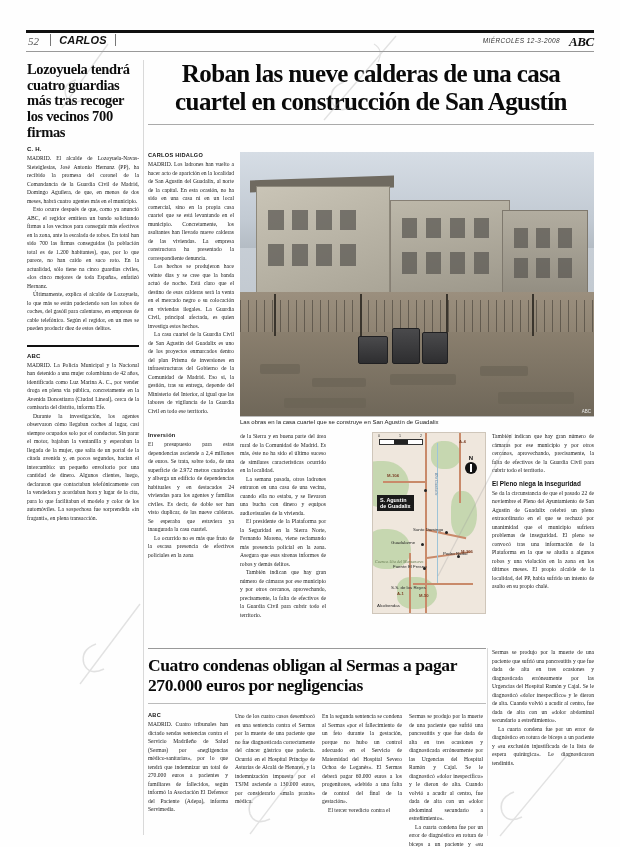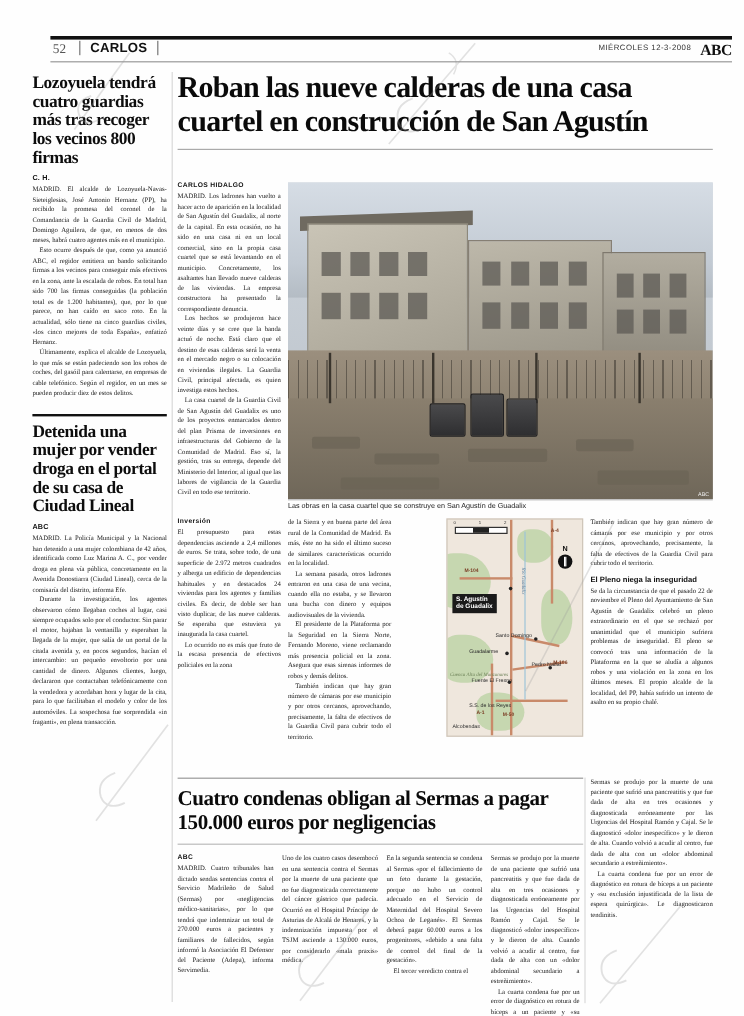--- a/index.html
+++ b/index.html
@@ -19,23 +19,24 @@
   .page {
     position: absolute;
     left: 0; top: 0;
     width: 620px; height: 847px;
     background: #fefefe;
   }
 
   
   .masthead {
     position: absolute;
-    left: 42px; top: 30px;
+    left: 26px; top: 30px;
     width: 568px;
     height: 24px;
+    font-style: italic;
   }
   .masthead .rule-top {
     position: absolute;
     left: 0; top: 0;
     width: 568px; height: 3px;
     background: #111;
   }
   .masthead .rule-bottom {
     position: absolute;
     left: 0; top: 21px;
@@ -130,20 +131,21 @@
     width: 446px;
   }
   .main-h1 {
     font-family: "Liberation Serif", serif;
     font-weight: bold;
     font-size: 25px;
     line-height: 1.12;
     letter-spacing: -0.6px;
     margin: 0;
     color: #0a0a0a;
+    text-align: center;
   }
   .main-sub {
     font-family: "Liberation Sans", sans-serif;
     font-size: 9px;
     line-height: 1.25;
     margin: 10px 0 0 0;
     color: #222;
   }
   .hr-thin {
     width: 446px; height: 1px;
@@ -372,29 +374,28 @@
     <div class="rule-top"></div>
     <div class="folio">52</div>
     <div class="sect-box">CARLOS</div>
     <div class="date">MIÉRCOLES 12‑3‑2008</div>
     <div class="brand">ABC</div>
     <div class="rule-bottom"></div>
   </div>
 
   <div class="rail">
 
-    <h2 class="rail-h1">Lozoyuela tendrá cuatro guardias más tras recoger los vecinos 800 firmas</h2>
+    <h2 class="rail-h1">Lozoyuela tendrá cuatro guardias más tras recoger los vecinos 700 firmas</h2>
     <div class="byline">C. H.</div>
     <p class="body-txt">MADRID. El alcalde de Lozoyuela-Navas-Sieteiglesias, José Antonio Hernanz (PP), ha recibido la promesa del coronel de la Comandancia de la Guardia Civil de Madrid, Domingo Aguilera, de que, en menos de dos meses, habrá cuatro agentes más en el municipio.</p>
     <p class="body-txt">Esto ocurre después de que, como ya anunció ABC, el regidor emitiera un bando solicitando firmas a los vecinos para conseguir más efectivos en la zona, ante la escalada de robos. En total han sido 700 las firmas conseguidas (la población total es de 1.200 habitantes), que, por lo que parece, no han caído en saco roto. En la actualidad, sólo tiene na cinco guardias civiles, «los cinco mejores de toda España», enfatizó Hernanz.</p>
     <p class="body-txt">Últimamente, explica el alcalde de Lozoyuela, lo que más se están padeciendo son los robos de coches, del gasóil para calentarse, en empresas de cable telefónico. Según el regidor, en un mes se pueden producir diez de estos delitos.</p>
 
     <div class="rail-sep"></div>
 
-    <h2 class="rail-h1">Detenida una mujer por vender droga en el portal de su casa de Ciudad Lineal</h2>
     <div class="byline">ABC</div>
     <p class="body-txt">MADRID. La Policía Municipal y la Nacional han detenido a una mujer colombiana de 42 años, identificada como Luz Marina A. C., por vender droga en plena vía pública, concretamente en la Avenida Donostiarra (Ciudad Lineal), cerca de la comisaría del distrito, informa Efe.</p>
     <p class="body-txt">Durante la investigación, los agentes observaron cómo llegaban coches al lugar, casi siempre ocupados solo por el conductor. Sin parar el motor, bajaban la ventanilla y esperaban la llegada de la mujer, que salía de un portal de la citada avenida y, en pocos segundos, hacían el intercambio: un pequeño envoltorio por una cantidad de dinero. Algunos clientes, luego, declararon que contactaban telefónicamente con la vendedora y acordaban hora y lugar de la cita, para lo que facilitaban el modelo y color de los automóviles. La sospechosa fue sorprendida «in fraganti», en plena transacción.</p>
   </div>
 
   <div class="vline" style="left:143px; top:60px; height:775px;"></div>
 
   <div class="main-art">
     <h1 class="main-h1">Roban las nueve calderas de una casa cuartel en construcción de San Agustín</h1>
     <div class="hr-thin"></div>
@@ -537,21 +538,21 @@
 
   <div class="mid-col" style="left:492px; top:432px; width:102px;">
     <p class="body-txt">También indican que hay gran número de cámaras por ese municipio y por otros cercanos, aprovechando, precisamente, la falta de efectivos de la Guardia Civil para cubrir todo el territorio.</p>
     <div class="subhead">El Pleno niega la inseguridad</div>
     <p class="body-txt">Se da la circunstancia de que el pasado 22 de noviembre el Pleno del Ayuntamiento de San Agustín de Guadalix celebró un pleno extraordinario en el que se rechazó por unanimidad que el municipio sufriera problemas de inseguridad. El pleno se convocó tras una información de la Plataforma en la que se aludía a algunos robos y una violación en la zona en los últimos meses. El propio alcalde de la localidad, del PP, había sufrido un intento de asalto en su propio chalé.</p>
   </div>
 
   <div class="vline" style="left:487px; top:648px; height:188px;"></div>
 
   <div class="bot-rule"></div>
-  <h1 class="bot-h1">Cuatro condenas obligan al Sermas a pagar 150.000 euros por negligencias</h1>
+  <h1 class="bot-h1">Cuatro condenas obligan al Sermas a pagar 270.000 euros por negligencias</h1>
   <div class="bot-rule2"></div>
 
   <div class="mid-col" style="left:148px; top:712px; width:80px;">
     <div class="sect-label">ABC</div>
     <p class="body-txt">MADRID. Cuatro tribunales han dictado sendas sentencias contra el Servicio Madrileño de Salud (Sermas) por «negligencias médico-sanitarias», por lo que tendrá que indemnizar un total de 270.000 euros a pacientes y familiares de fallecidos, según informó la Asociación El Defensor del Paciente (Adepa), informa Servimedia.</p>
   </div>
 
   <div class="mid-col" style="left:235px; top:712px; width:80px;">
     <p class="body-txt">Uno de los cuatro casos desembocó en una sentencia contra el Sermas por la muerte de una paciente que no fue diagnosticada correctamente del cáncer gástrico que padecía. Ocurrió en el Hospital Príncipe de Asturias de Alcalá de Henares, y la indemnización impuesta por el TSJM asciende a 130.000 euros, por considerarlo «mala praxis» médica.</p>
   </div>

